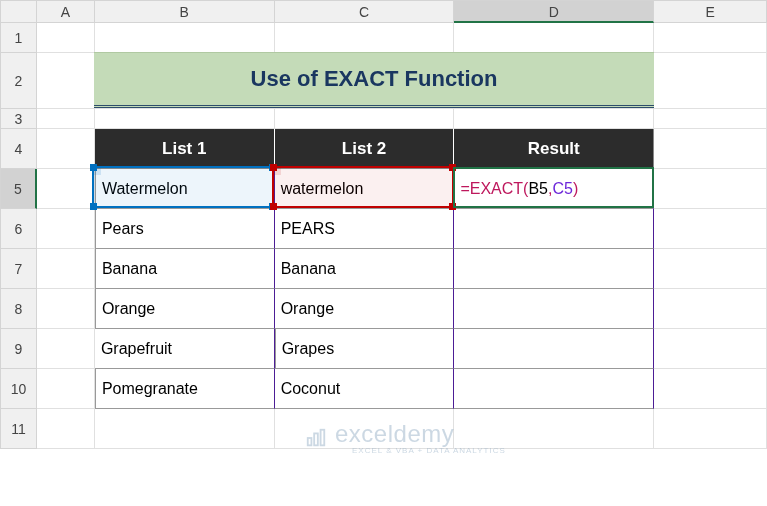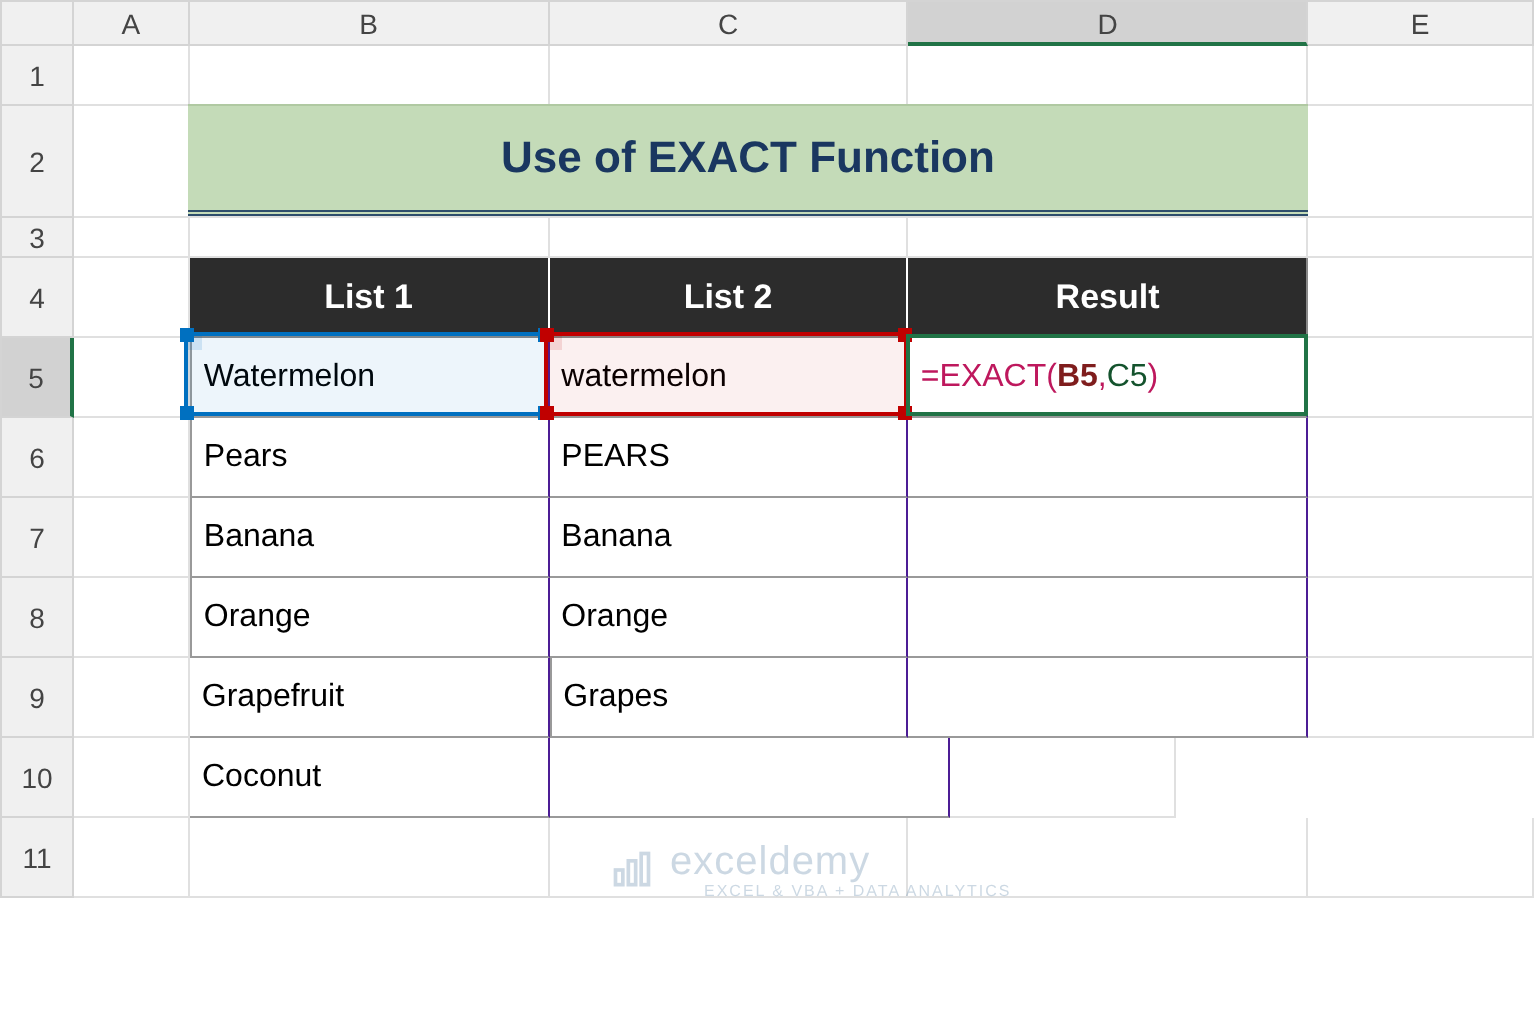--- a/index.html
+++ b/index.html
@@ -159,40 +159,40 @@
     width: 201px;
     height: 41px;
     border: 2px solid #217346;
     pointer-events: none;
   }
   .formula-text {
     font-size: 16px;
     white-space: nowrap;
   }
   .formula-text .fn { color: #be185d; }
-  .formula-text .ref1 { color: #7f1d1d; font-weight: bold; }
-  .formula-text .ref2 { color: #14532d; }
+  .formula-text .ref1 { color: #000000; }
+  .formula-text .ref2 { color: #6d28d9; }
 
   .watermark {
     position: absolute;
     left: 305px;
     top: 420px;
     display: flex;
     align-items: center;
     gap: 8px;
     opacity: 0.45;
     color: #8faac2;
     font-size: 13px;
     pointer-events: none;
   }
   .watermark .logo {
     width: 22px; height: 22px;
     display: inline-flex; align-items: center; justify-content: center;
   }
-  .watermark .brand { font-size: 20px; font-weight: 500; letter-spacing: 0.5px; }
+  .watermark .brand { font-size: 24px; font-weight: 500; letter-spacing: 0.5px; }
   .watermark .sub { font-size: 8px; letter-spacing: 1px; display:block; margin-top:-2px;padding-left:17px;}
 </style>
 </head>
 <body>
 
 <div class="sheet">
   <div class="colheaders">
     <div class="rowheader-spacer"></div>
     <div class="colheader col-A">A</div>
     <div class="colheader col-B">B</div>
@@ -283,20 +283,21 @@
       <div class="cell col-A"></div>
       <div class="cell col-C data-cell">Grapefruit</div>
       <div class="cell col-B data-cell first-col">Grapes</div>
       <div class="cell col-D data-cell"></div>
       <div class="cell col-E"></div>
     </div>
 
     <div class="row r10">
       <div class="rowheader">10</div>
       <div class="cell col-A"></div>
+      <div class="cell col-B data-cell first-col">Pomegranate</div>
       <div class="cell col-C data-cell">Coconut</div>
       <div class="cell col-D data-cell"></div>
       <div class="cell col-E"></div>
     </div>
 
     <div class="row r11">
       <div class="rowheader">11</div>
       <div class="cell col-A"></div>
       <div class="cell col-B"></div>
       <div class="cell col-C"></div>

